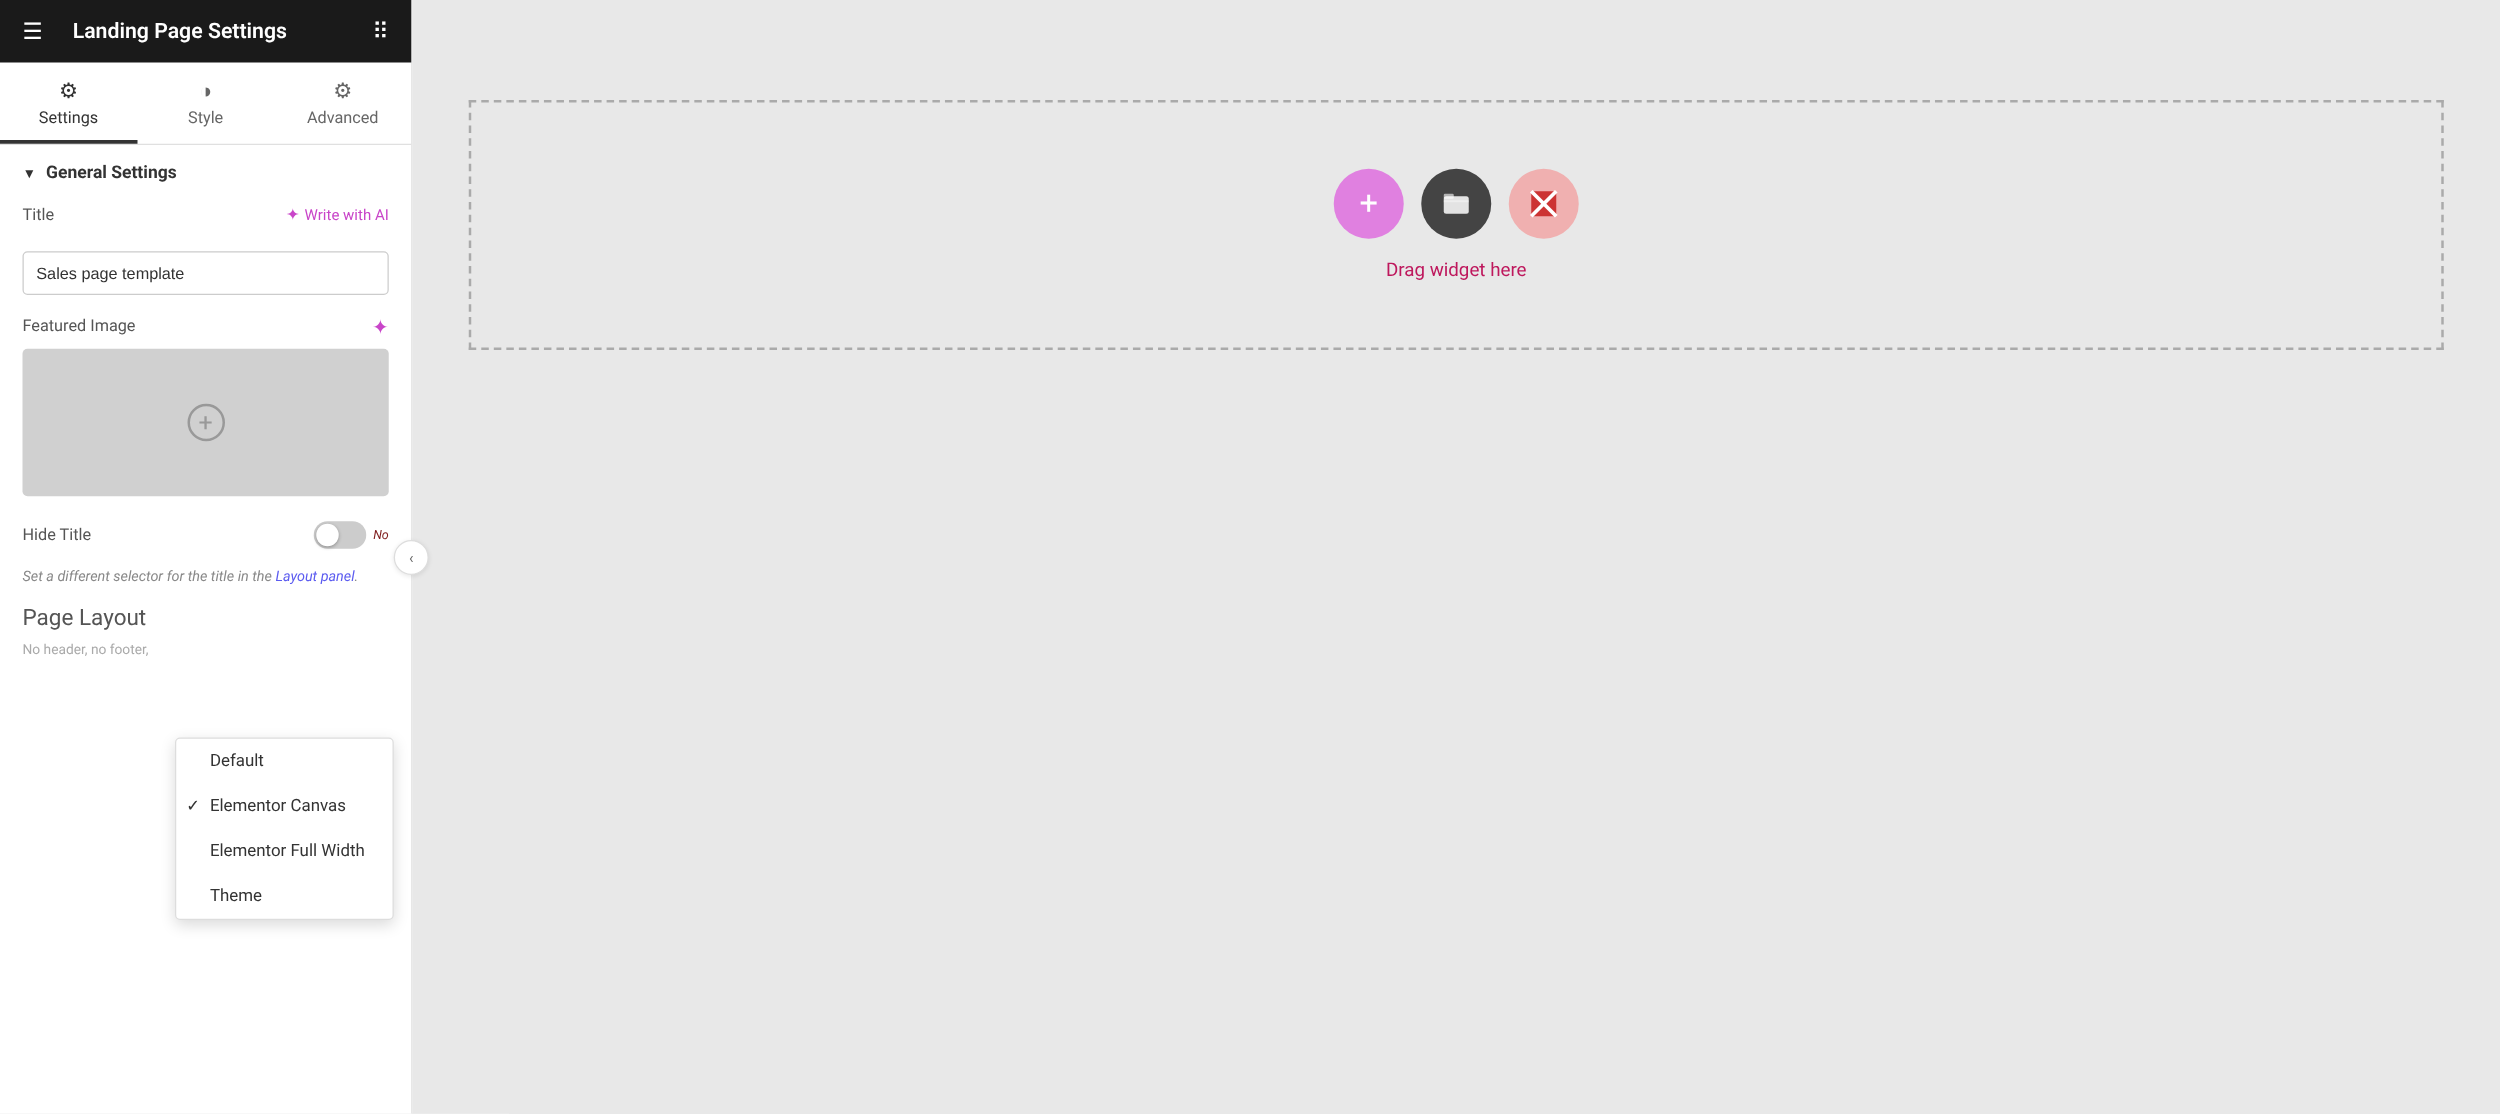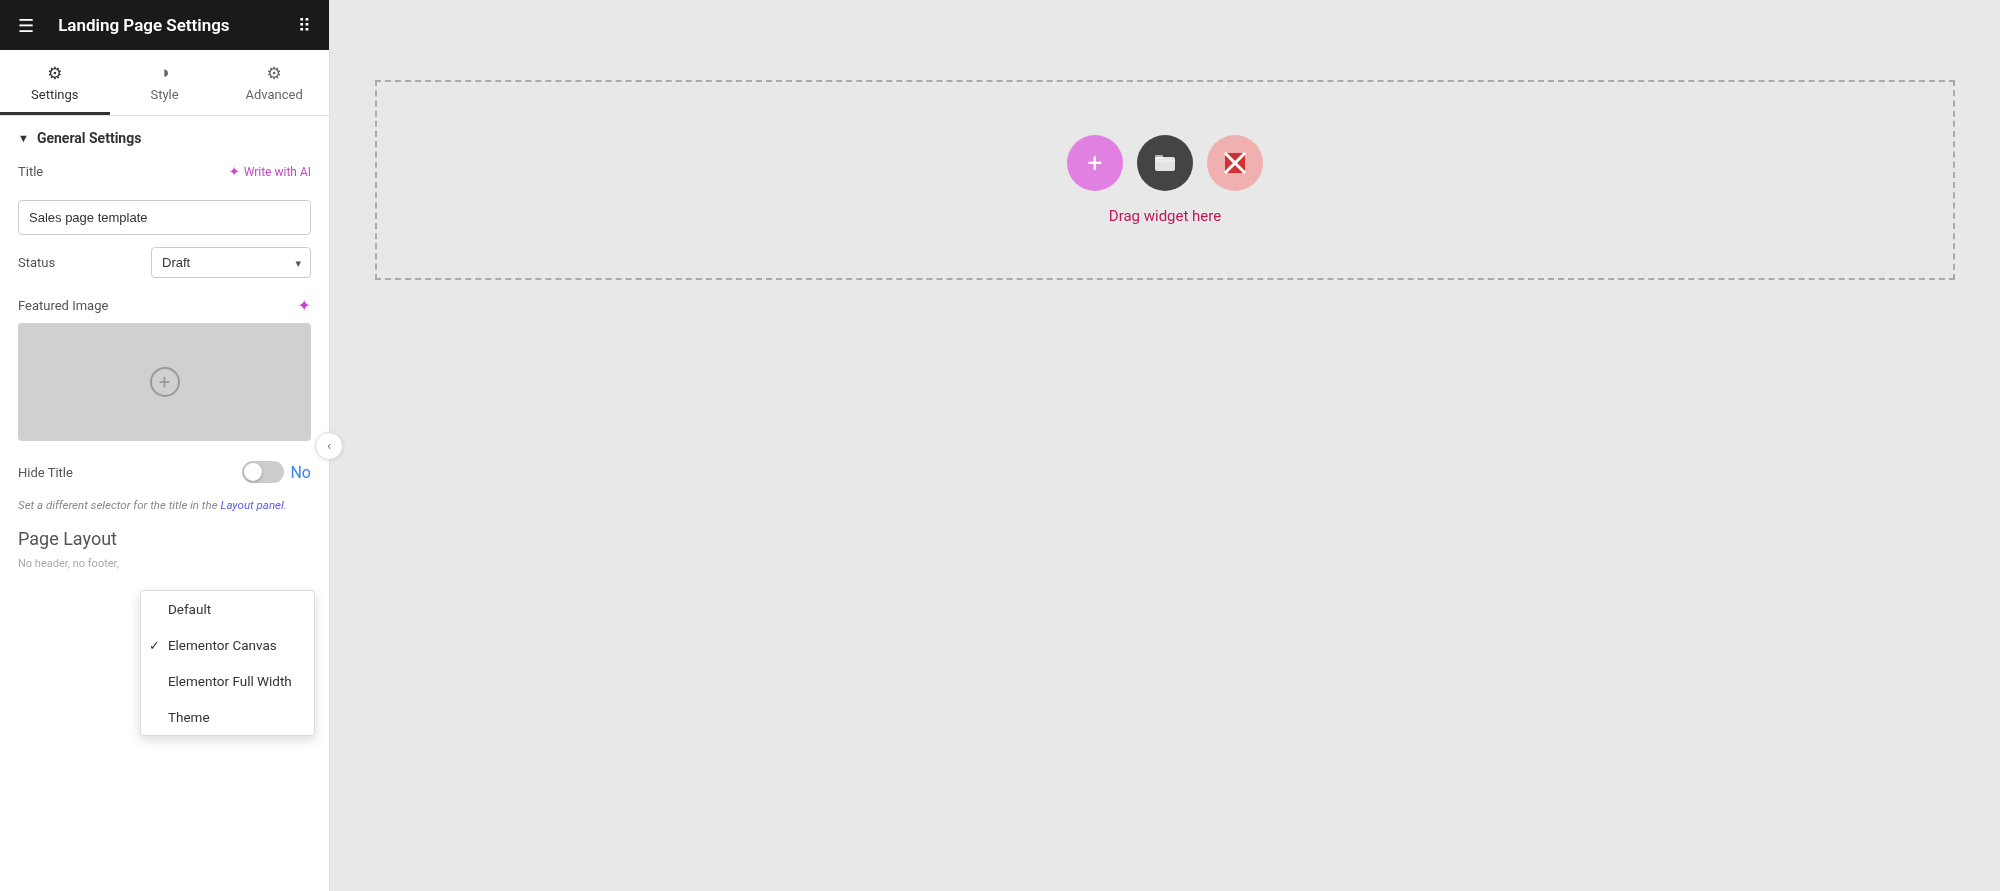--- a/index.html
+++ b/index.html
@@ -244,22 +244,23 @@
       height: 18px;
       background: #fff;
       border-radius: 50%;
       position: absolute;
       top: 2px;
       left: 2px;
       box-shadow: 0 1px 3px rgba(0,0,0,0.3);
     }
 
     .toggle-label {
-      font-size: 16px;
-      color: #3b82f6;
+      font-size: 10px;
+      color: #7f1d1d;
+      font-style: italic;
     }
 
     .hint-text {
       font-size: 11.5px;
       color: #888;
       font-style: italic;
       padding: 4px 18px 8px;
       line-height: 1.5;
     }
 
@@ -436,31 +437,20 @@
       <div class="field-label">
         <span>Title</span>
         <span class="write-ai-btn">
           <span class="write-ai-icon">✦</span>
           <span>Write with AI</span>
         </span>
       </div>
       <input class="text-input" type="text" value="Sales page template" style="">
     </div>
 
-    <div class="field-group" style="display:flex;align-items:center;justify-content:space-between;padding:4px 18px 10px;">
-      <span style="font-size:13px;color:#555;">Status</span>
-      <div class="select-wrapper">
-        <select class="select-input">
-          <option>Draft</option>
-          <option>Published</option>
-          <option>Private</option>
-        </select>
-        <span class="select-arrow">▾</span>
-      </div>
-    </div>
 
     <div class="featured-image-section">
       <div class="featured-image-label-row">
         <span>Featured Image</span>
         <span class="ai-image-icon">✦</span>
       </div>
       <div class="image-placeholder">
         <div class="image-add-icon">
           <span>+</span>
         </div>

